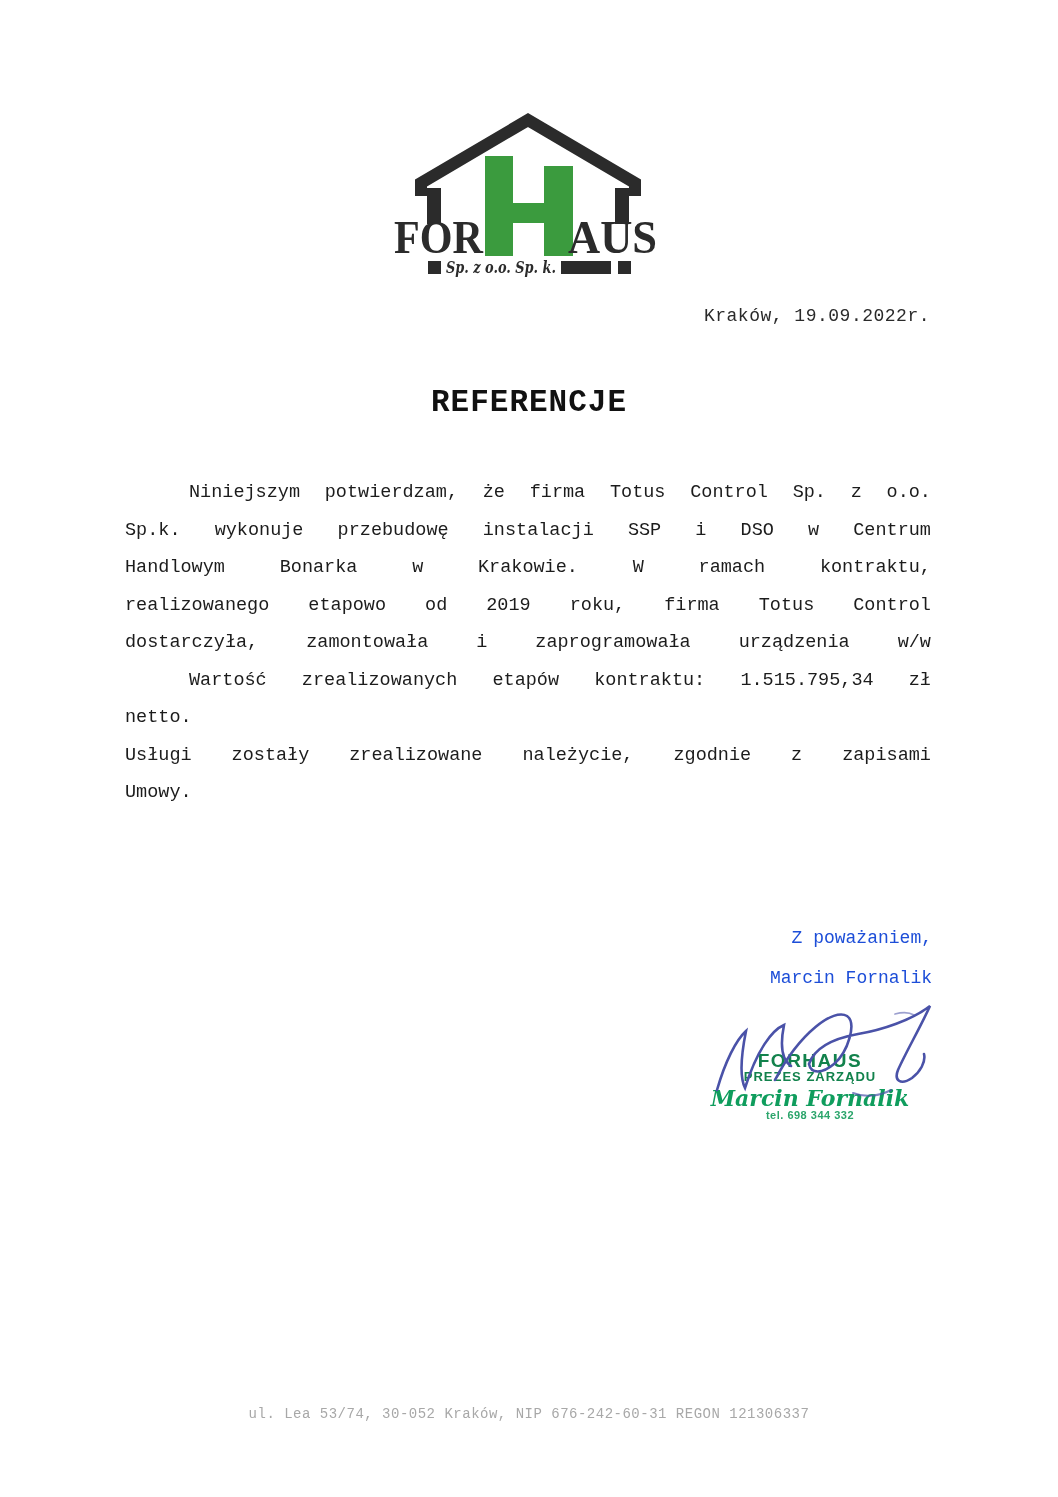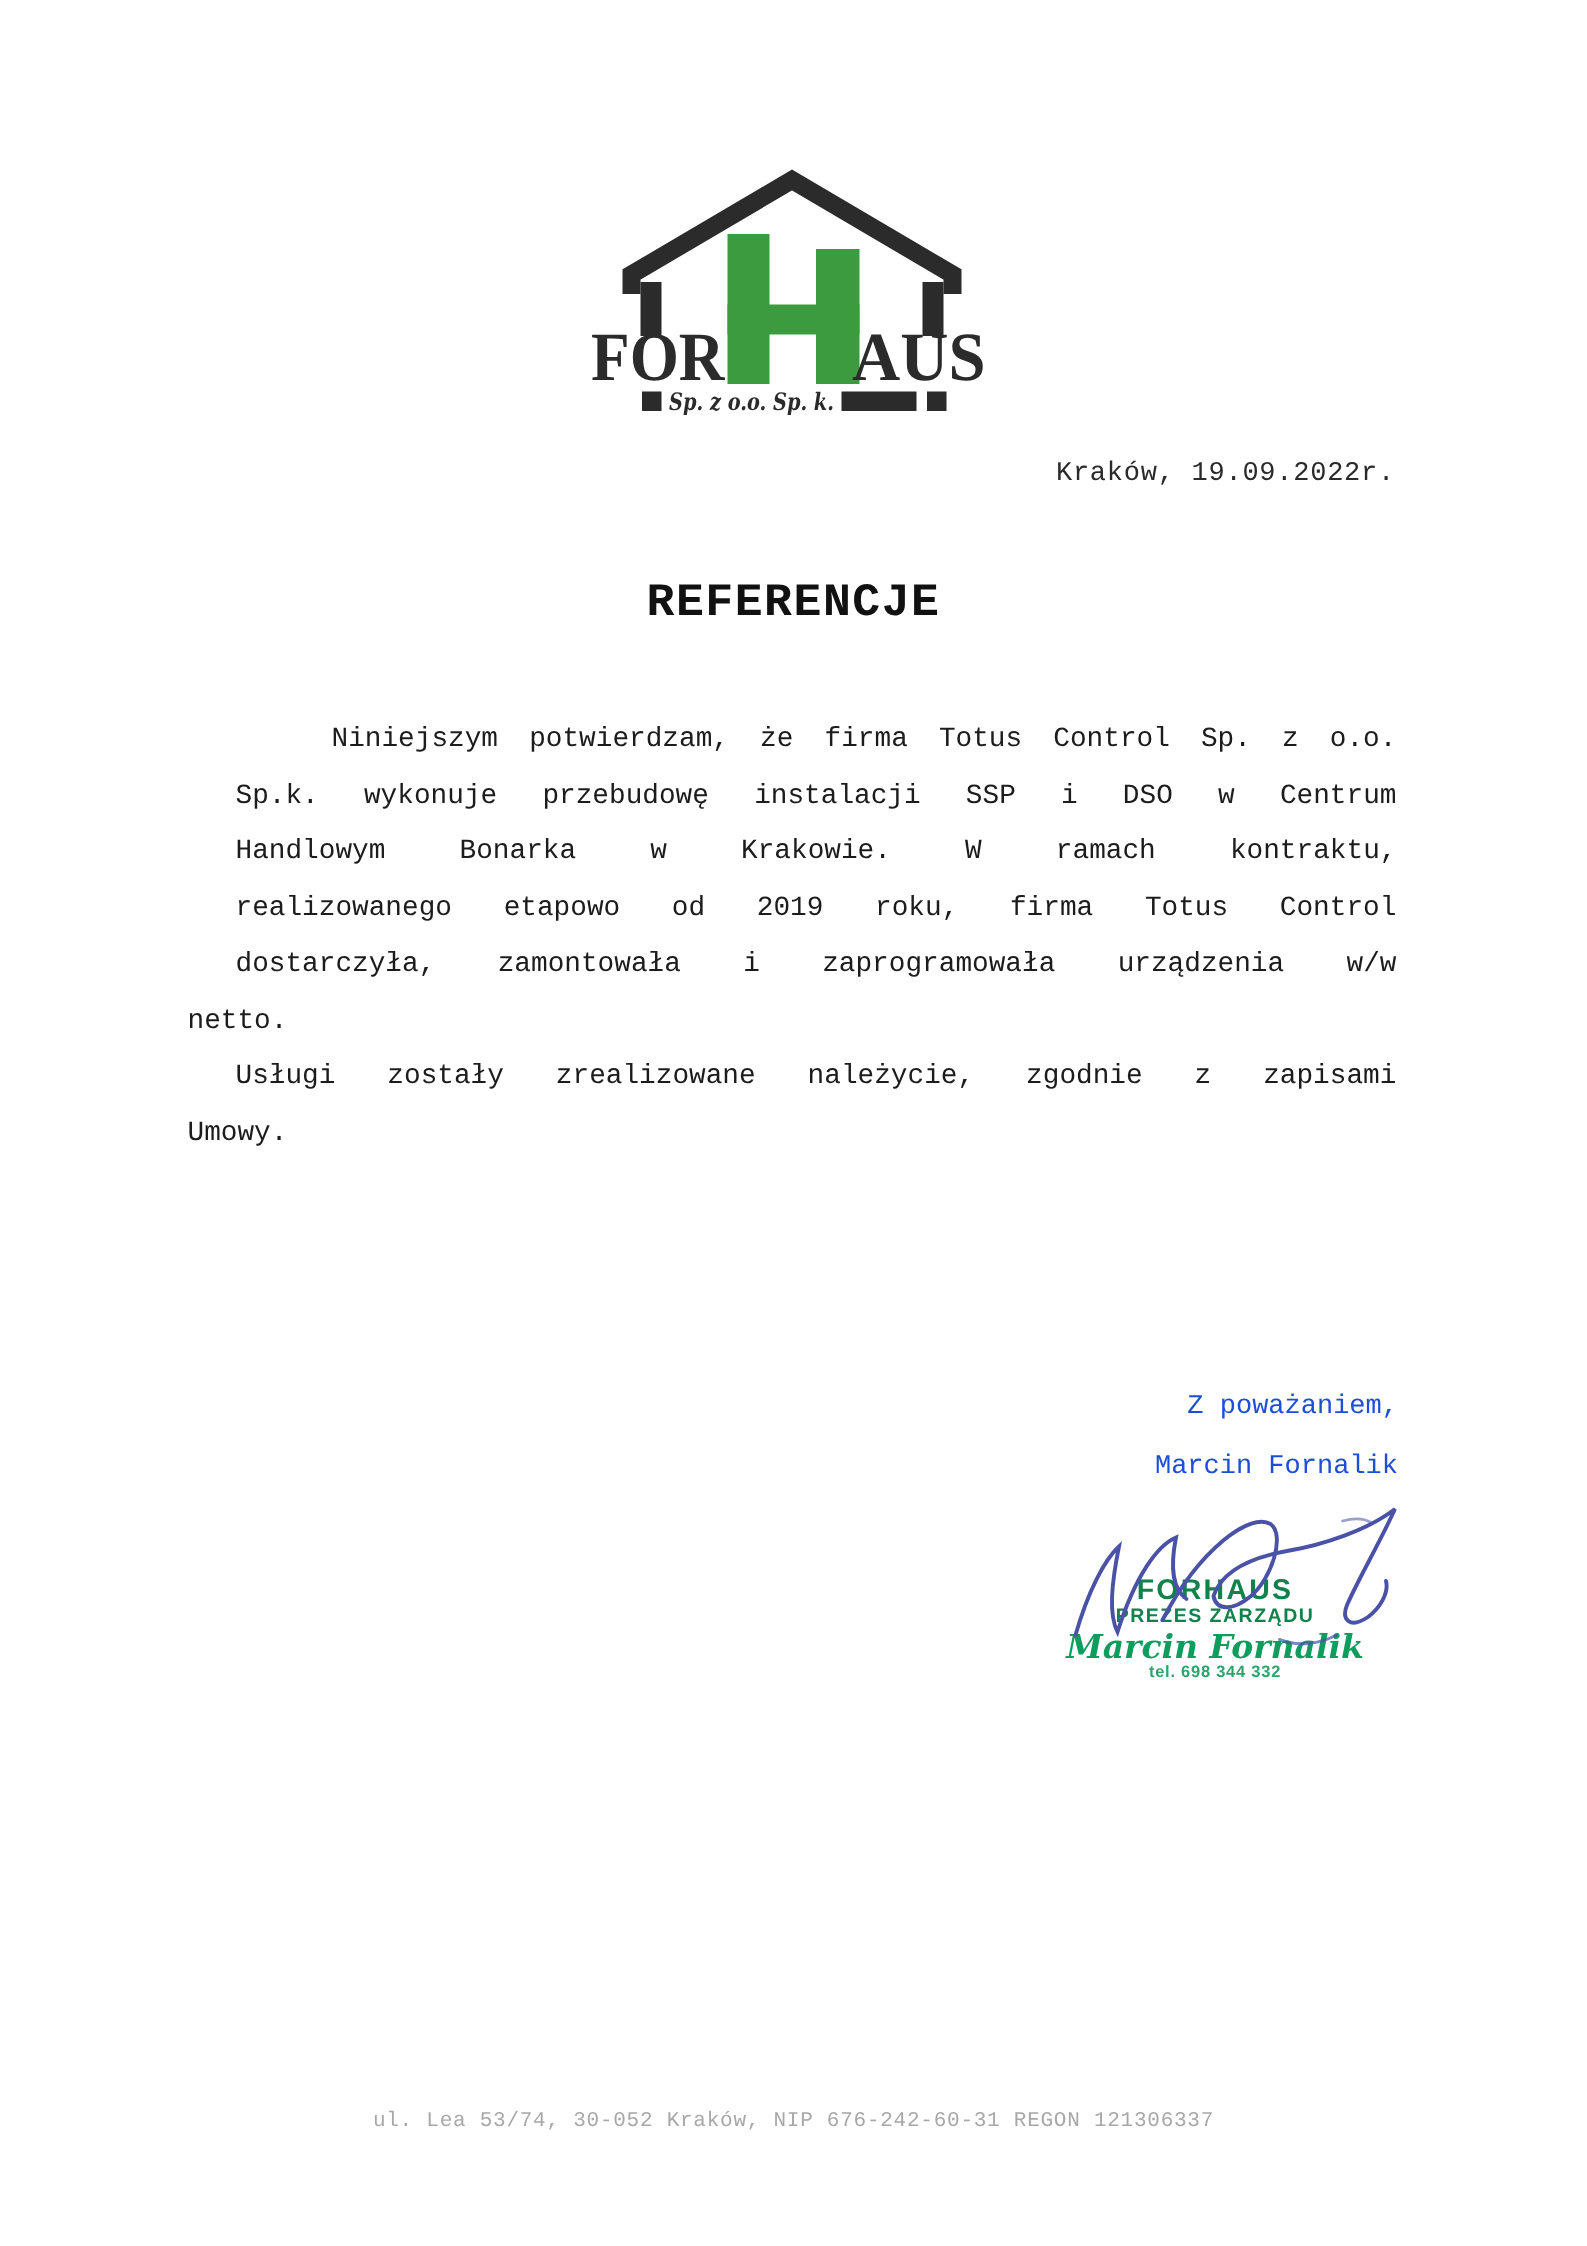--- a/index.html
+++ b/index.html
@@ -20,21 +20,21 @@
   .doc-title{
     position:absolute;top:385px;left:0;width:100%;
     text-align:center;font-size:31px;font-weight:bold;color:#111;
     letter-spacing:1px;
   }
   .body-text{
     position:absolute;left:125px;top:474px;width:806px;
     font-size:18.5px;color:#1c1c1c;
   }
   .line{height:37.5px;}
-  .line.justify{display:flex;justify-content:space-between;align-items:center;margin-left:32px;}
+  .line.justify{display:flex;justify-content:space-between;align-items:center;}
   .line.plain{line-height:37.5px;}
   .line.indent{padding-left:64px;}
   .line span{white-space:nowrap;}
   .closing{
     position:absolute;top:918px;right:126px;
     text-align:right;font-size:18px;color:#1d4ed8;
   }
   .closing div{height:40px;line-height:40px;}
   .sig-area{position:absolute;left:705px;top:1000px;width:250px;height:135px;}
   .stamp{
@@ -142,20 +142,28 @@
         <span>Totus</span>
         <span>Control</span>
       </div>
       <div class="line justify">
         <span>dostarczyła,</span>
         <span>zamontowała</span>
         <span>i</span>
         <span>zaprogramowała</span>
         <span>urządzenia</span>
         <span>w/w</span>
+      </div>
+      <div class="line justify indent">
+        <span>Wartość</span>
+        <span>zrealizowanych</span>
+        <span>etapów</span>
+        <span>kontraktu:</span>
+        <span>1.515.795,34</span>
+        <span>zł</span>
       </div>
       <div class="line plain">netto.</div>
       <div class="line justify">
         <span>Usługi</span>
         <span>zostały</span>
         <span>zrealizowane</span>
         <span>należycie,</span>
         <span>zgodnie</span>
         <span>z</span>
         <span>zapisami</span>

